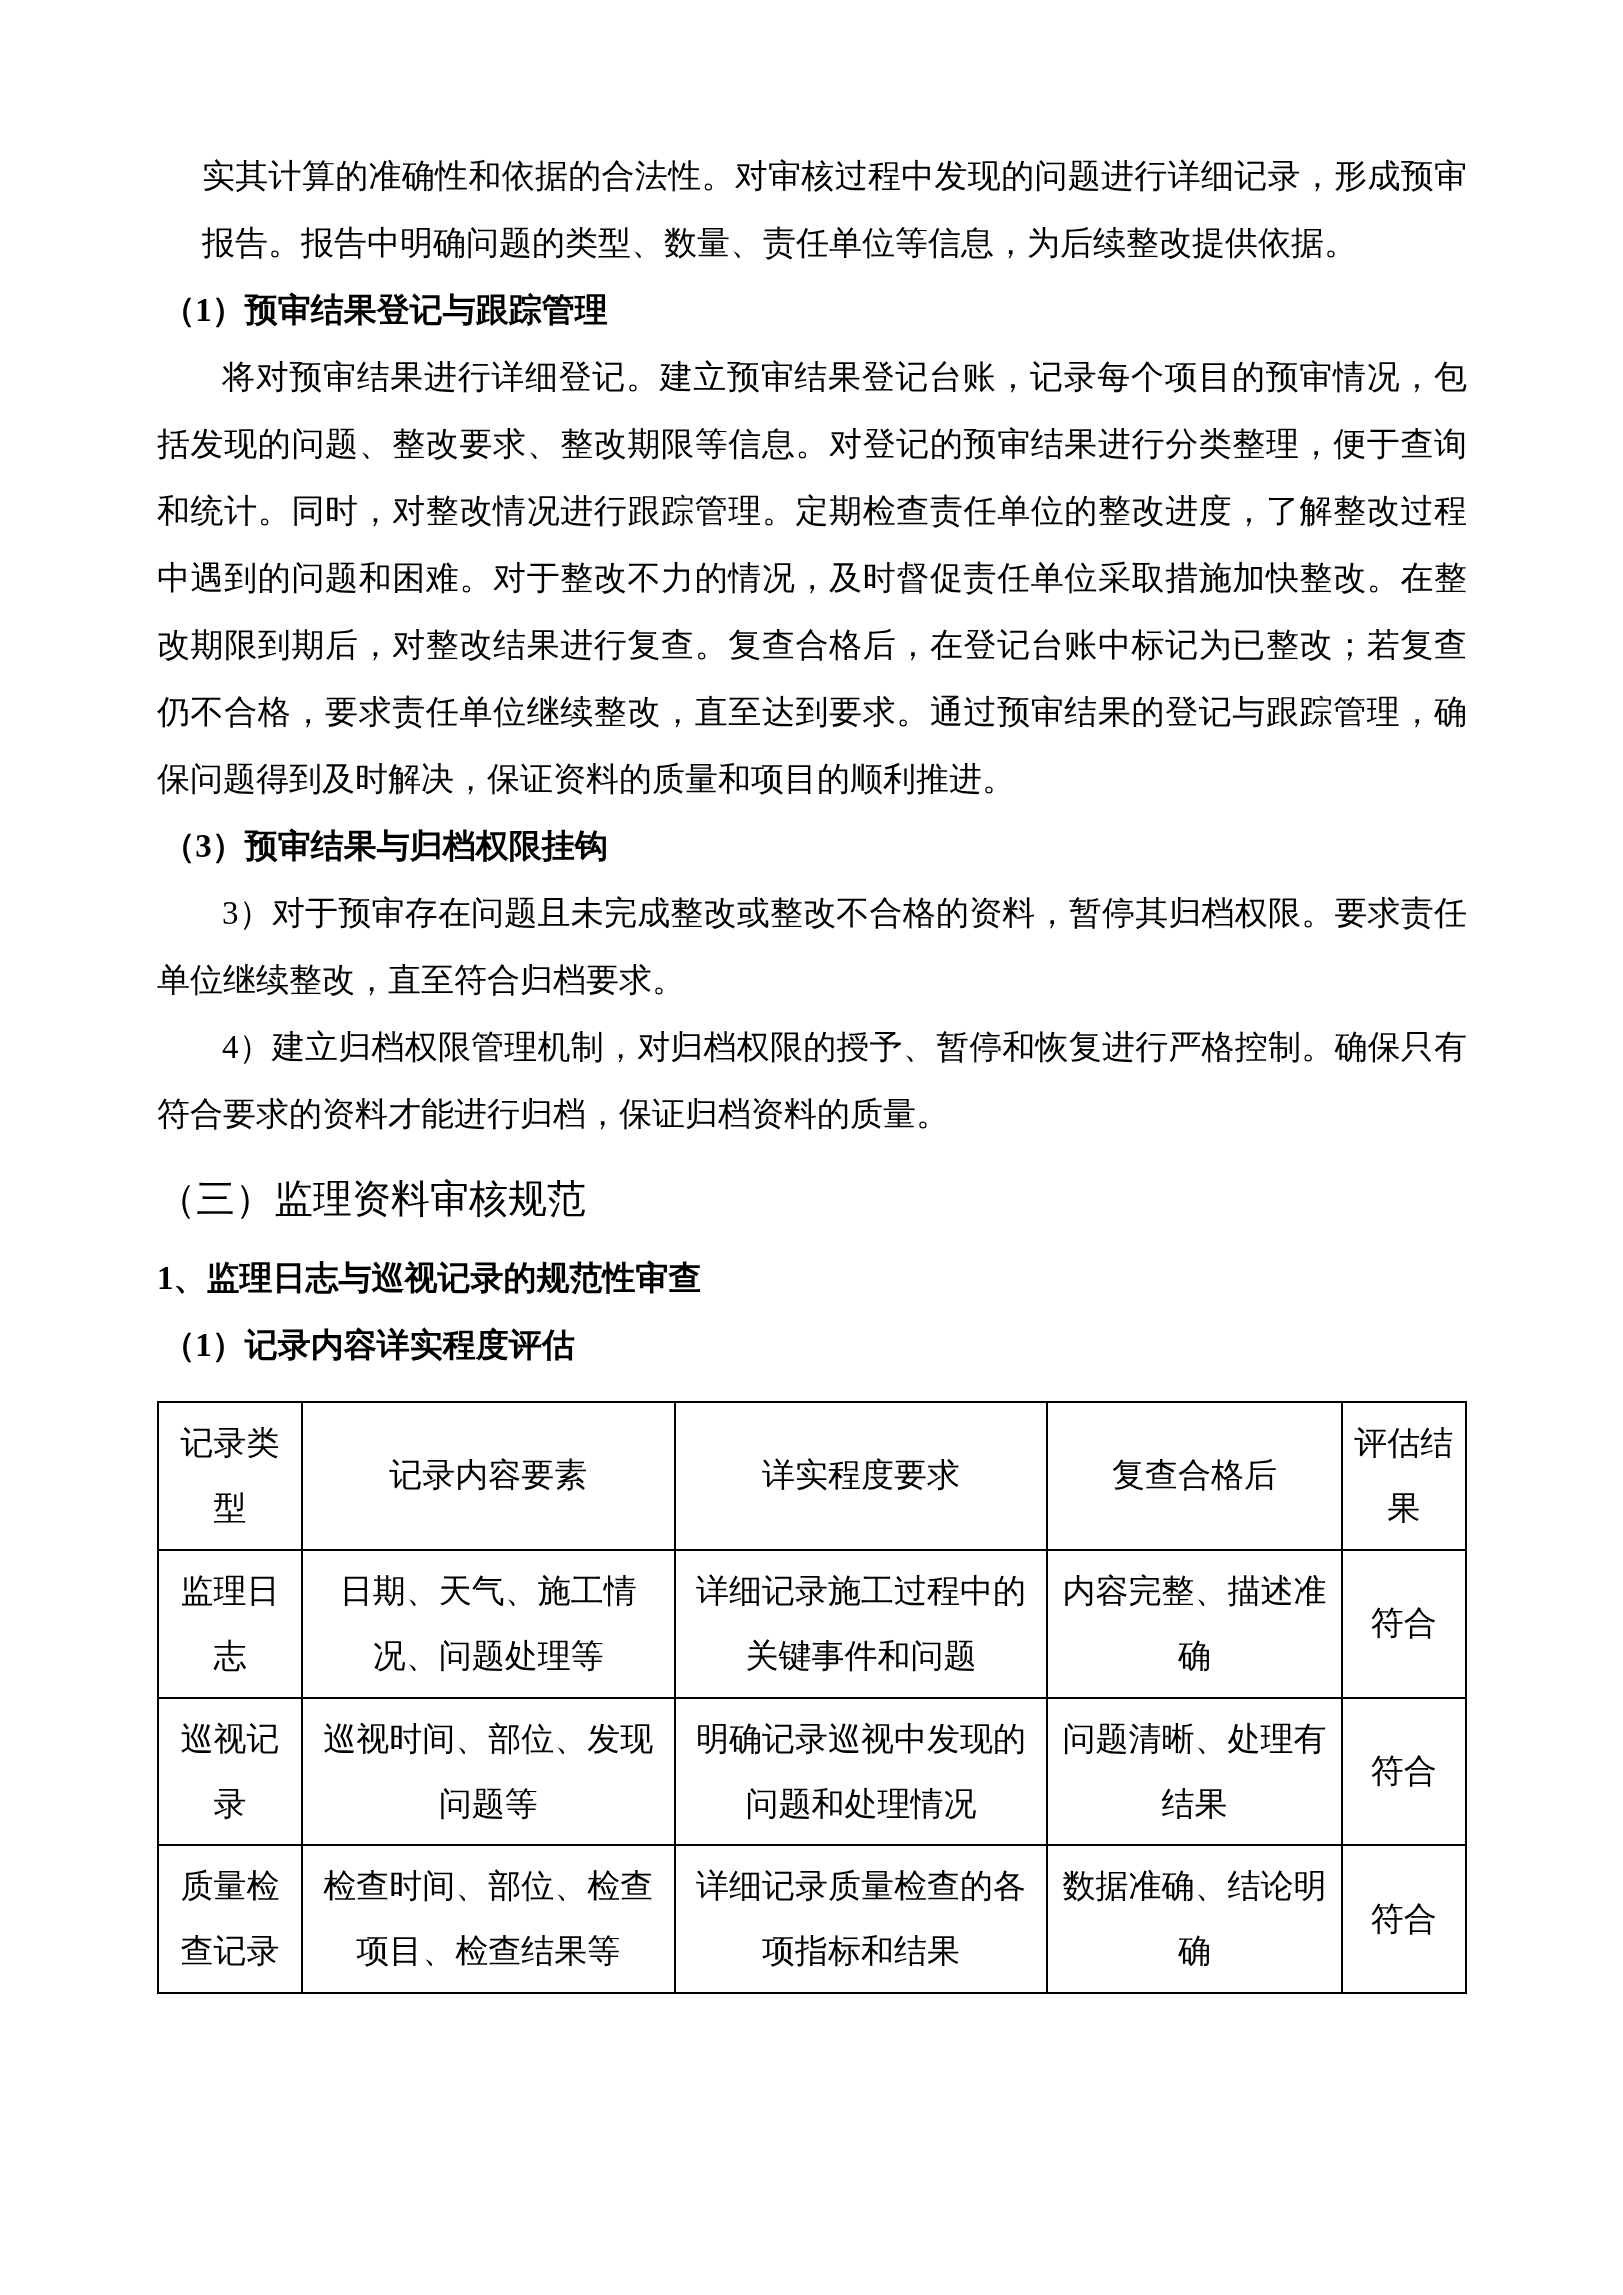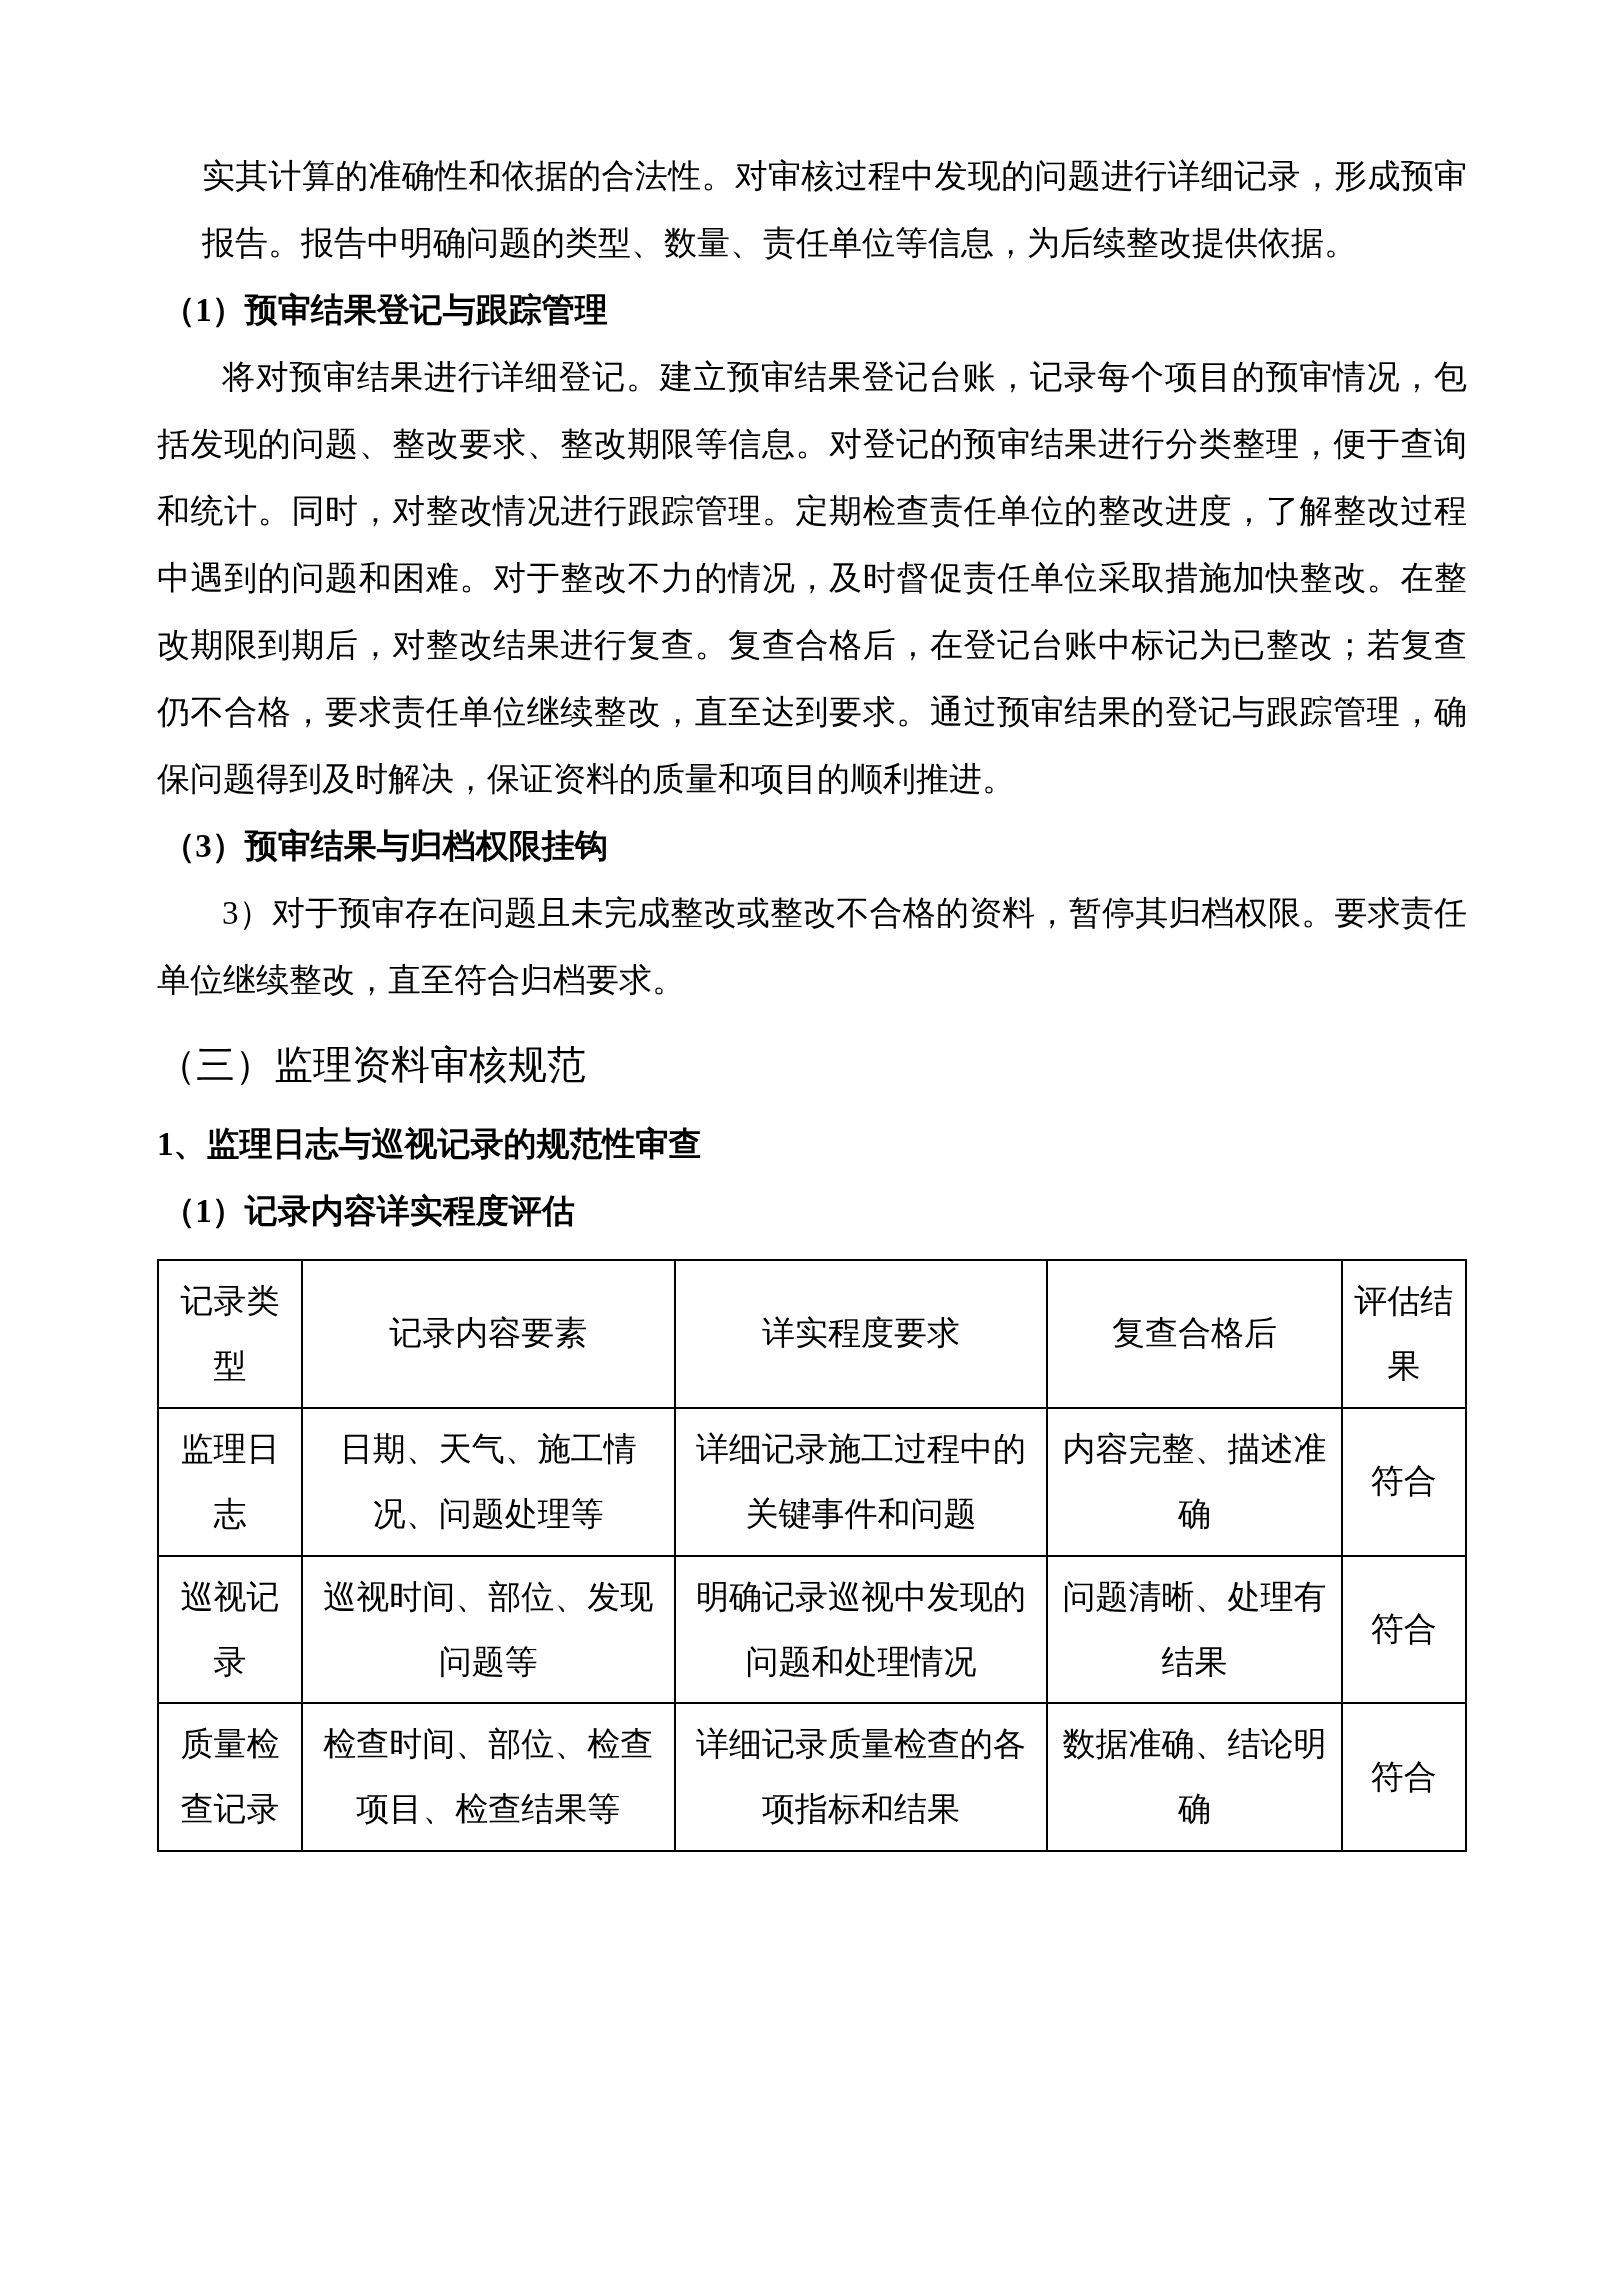--- a/index.html
+++ b/index.html
@@ -44,21 +44,21 @@
   }
   .heading-large {
     font-size: 39px;
     line-height: 84px;
     font-weight: normal;
     margin: 9.2px 0 3.9px 0;
   }
   table.assessment {
     width: 100%;
     border-collapse: collapse;
-    margin-top: 14px;
+    margin-top: 22px;
     table-layout: fixed;
     border-radius: 21px;
   }
   table.assessment th,
   table.assessment td {
     border: 2px solid #000000;
     font-size: 33px;
     font-weight: normal;
     line-height: 65px;
     text-align: center;
@@ -77,20 +77,21 @@
   <p class="heading heading-indent">（1）预审结果登记与跟踪管理</p>
 
   <p class="body-para">将对预审结果进行详细登记。建立预审结果登记台账，记录每个项目的预审情况，包括发现的问题、整改要求、整改期限等信息。对登记的预审结果进行分类整理，便于查询和统计。同时，对整改情况进行跟踪管理。定期检查责任单位的整改进度，了解整改过程中遇到的问题和困难。对于整改不力的情况，及时督促责任单位采取措施加快整改。在整改期限到期后，对整改结果进行复查。复查合格后，在登记台账中标记为已整改；若复查仍不合格，要求责任单位继续整改，直至达到要求。通过预审结果的登记与跟踪管理，确保问题得到及时解决，保证资料的质量和项目的顺利推进。</p>
 
   <p class="heading heading-indent">（3）预审结果与归档权限挂钩</p>
 
 
 
   <p class="body-para">3）对于预审存在问题且未完成整改或整改不合格的资料，暂停其归档权限。要求责任单位继续整改，直至符合归档要求。</p>
 
+  <p class="body-para">4）建立归档权限管理机制，对归档权限的授予、暂停和恢复进行严格控制。确保只有符合要求的资料才能进行归档，保证归档资料的质量。</p>
 
   <p class="heading-large">（三）监理资料审核规范</p>
 
   <p class="heading">1、监理日志与巡视记录的规范性审查</p>
 
   <p class="heading heading-indent">（1）记录内容详实程度评估</p>
 
   <table class="assessment">
     <colgroup>
       <col style="width:11%">

